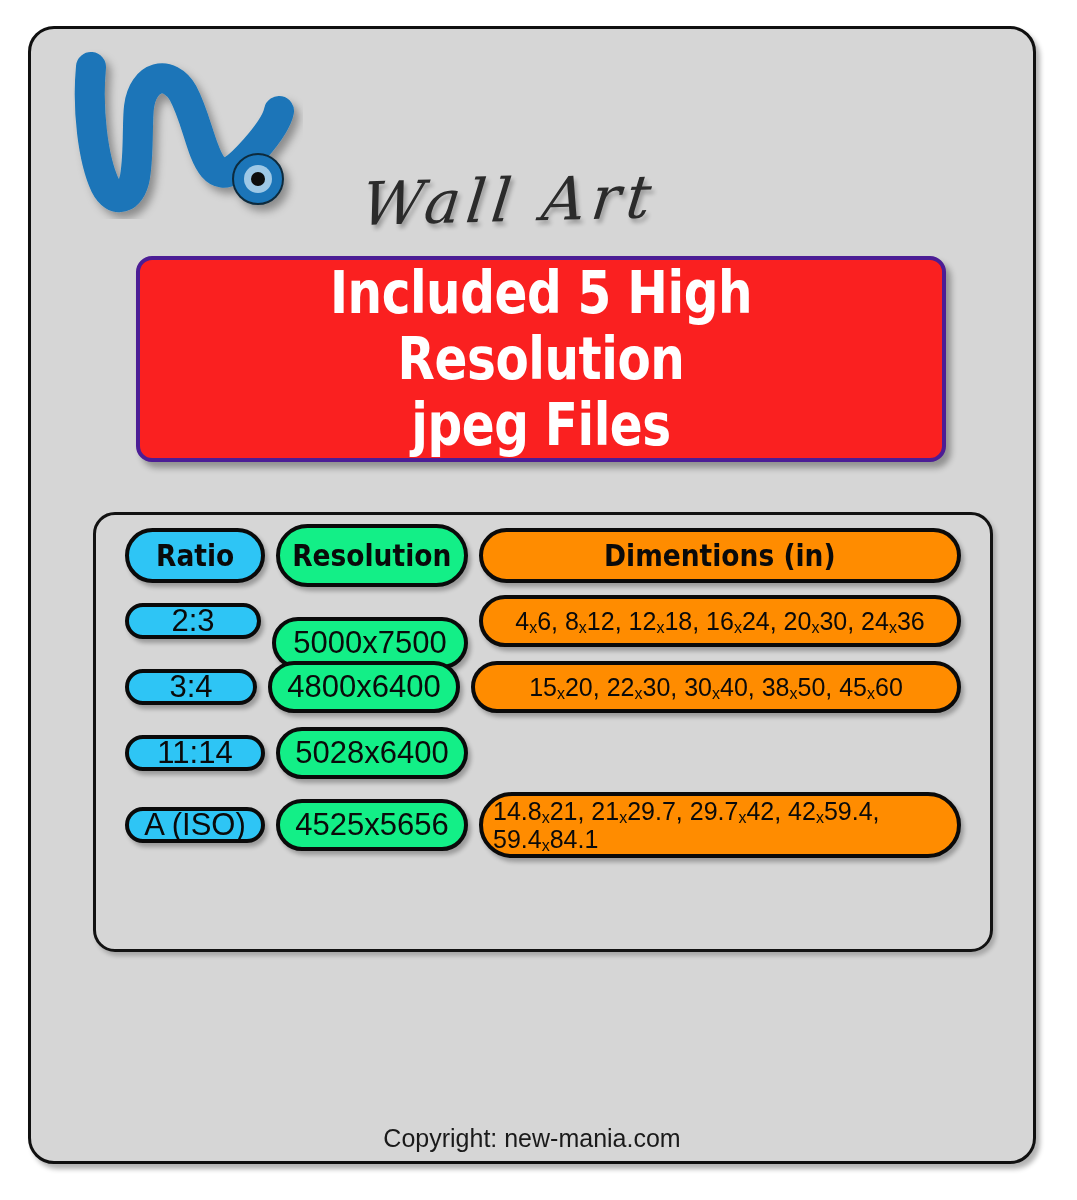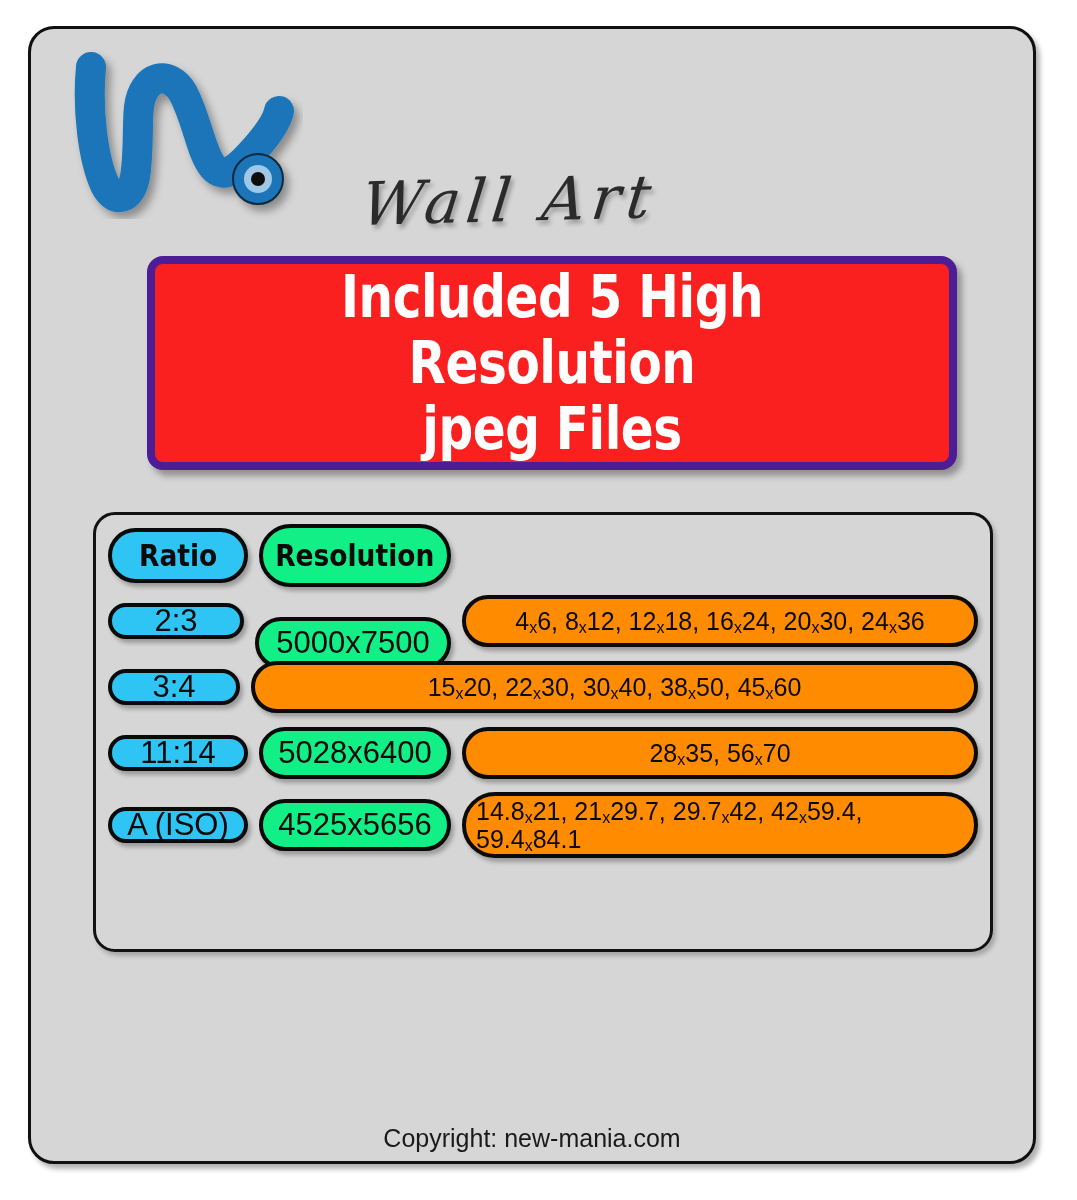--- a/index.html
+++ b/index.html
@@ -55,26 +55,26 @@
     letter-spacing: 6px;
     white-space: nowrap;
     text-shadow: 3px 4px 4px rgba(0,0,0,0.28);
     transform: skewX(-8deg) rotate(-1.5deg);
     transform-origin: left center;
   }
 
   
   .banner {
     position: absolute;
-    left: 116px;
+    left: 105px;
     top: 227px;
     width: 810px;
     min-height: 178px;
     background: #fa2020;
-    border: 8px solid #4c1d95;
+    border: 4px solid #4c1d95;
     border-radius: 16px;
     box-shadow: 5px 6px 6px rgba(0,0,0,0.32);
     box-sizing: border-box;
     display: flex;
     align-items: center;
     justify-content: center;
     text-align: center;
   }
   .banner-text {
     color: #ffffff;
@@ -92,21 +92,21 @@
     position: absolute;
     left: 62px;
     top: 483px;
     width: 900px;
     height: 440px;
     background: transparent;
     border: 3px solid #121212;
     border-radius: 22px;
     box-sizing: border-box;
     box-shadow: 3px 4px 4px rgba(0,0,0,0.22);
-    padding: 10px 12px;
+    padding: 10px 29px;
   }
 
   .trow {
     display: flex;
     align-items: center;
     gap: 11px;
     margin-bottom: 6px;
     height: 60px;
   }
   .trow.tall { height: 72px; }
@@ -227,54 +227,57 @@
 
   <div class="table-box">
 
     <div class="trow header">
       <div class="pill ratio c-ratio">
         <span class="hdr-txt">Ratio</span>
       </div>
       <div class="pill resolution c-res">
         <span class="hdr-txt">Resolution</span>
       </div>
+      <div class="pill dims c-dims">
+        <span class="hdr-txt">Dimentions (in)</span>
+      </div>
     </div>
 
     <div class="trow r1">
       <div class="pill ratio c-ratio">
         <span class="cell-txt">2:3</span>
       </div>
       <div class="pill resolution c-res">
         <span class="cell-txt">5000x7500</span>
       </div>
       <div class="pill dims c-dims">
         <span class="dims-txt">4<sub>x</sub>6, 8<sub>x</sub>12, 12<sub>x</sub>18, 16<sub>x</sub>24, 20<sub>x</sub>30, 24<sub>x</sub>36</span>
       </div>
     </div>
 
     <div class="trow r2">
       <div class="pill ratio c-ratio">
         <span class="cell-txt">3:4</span>
       </div>
+      <div class="pill resolution c-res">
+        <span class="cell-txt">4800x6400</span>
+      </div>
       <div class="pill dims c-dims">
         <span class="dims-txt">15<sub>x</sub>20, 22<sub>x</sub>30, 30<sub>x</sub>40, 38<sub>x</sub>50, 45<sub>x</sub>60</span>
       </div>
     </div>
 
 
     <div class="trow r4">
       <div class="pill ratio c-ratio">
         <span class="cell-txt">11:14</span>
       </div>
       <div class="pill resolution c-res">
         <span class="cell-txt">5028x6400</span>
       </div>
-      <div class="pill dims c-dims">
-        <span class="dims-txt">28<sub>x</sub>35, 56<sub>x</sub>70</span>
-      </div>
     </div>
 
     <div class="trow r5 tall">
       <div class="pill ratio c-ratio">
         <span class="cell-txt">A (ISO)</span>
       </div>
       <div class="pill resolution c-res">
         <span class="cell-txt">4525x5656</span>
       </div>
       <div class="pill dims c-dims">

